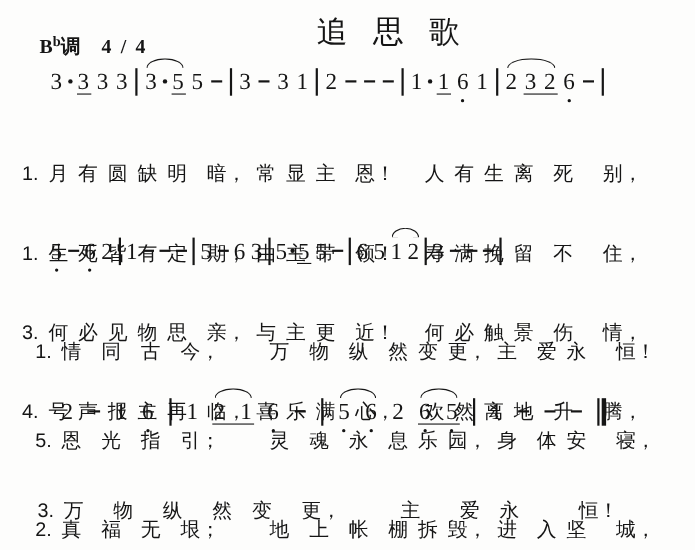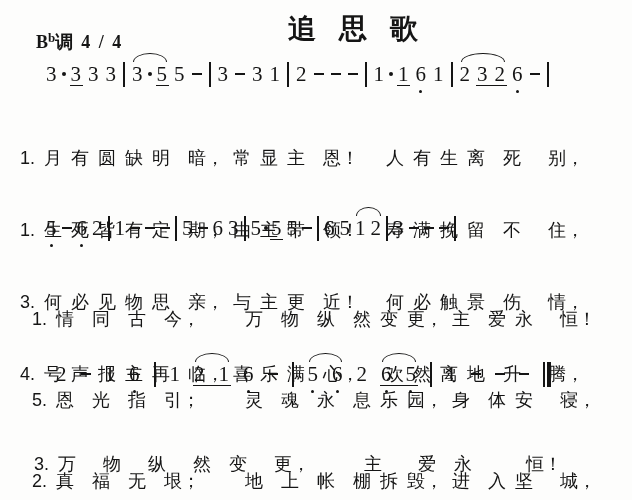--- a/index.html
+++ b/index.html
@@ -2,29 +2,29 @@
 <html><head>
 <meta charset="utf-8">
 <style>
   html,body{margin:0;padding:0;background:#e8e8e8;}
   .sheet{
     position:relative;width:632px;height:500px;background:#fdfdfc;color:#151515;
     overflow:hidden;font-family:"Liberation Sans","DejaVu Sans",sans-serif;
   }
   .title{
     position:absolute;left:288px;top:10px;margin:0;
-    font-size:28px;font-weight:bold;letter-spacing:23px;white-space:nowrap;
+    font-size:28px;font-weight:normal;letter-spacing:23px;white-space:nowrap;
     font-family:"Liberation Sans","DejaVu Sans",sans-serif;
   }
   .keyline{
     position:absolute;left:36px;top:30px;font-size:18px;font-weight:bold;
     font-family:"Liberation Serif","DejaVu Serif",serif;white-space:nowrap;
   }
   .keyline sup{font-size:13px;vertical-align:6px;font-weight:bold;}
-  .keyline .time{margin-left:8px;letter-spacing:2px;}
+  .keyline .time{margin-left:19px;letter-spacing:2px;}
 
   
   .mline{
     position:absolute;height:44px;display:flex;align-items:center;
     font-family:"Liberation Serif","DejaVu Serif",serif;
   }
   .ml1{left:46px;top:52px;gap:7px;}
   .ml2{left:46px;top:206px;gap:5px;}
   .ml3{left:56px;top:352px;gap:14px;}
   .note{

